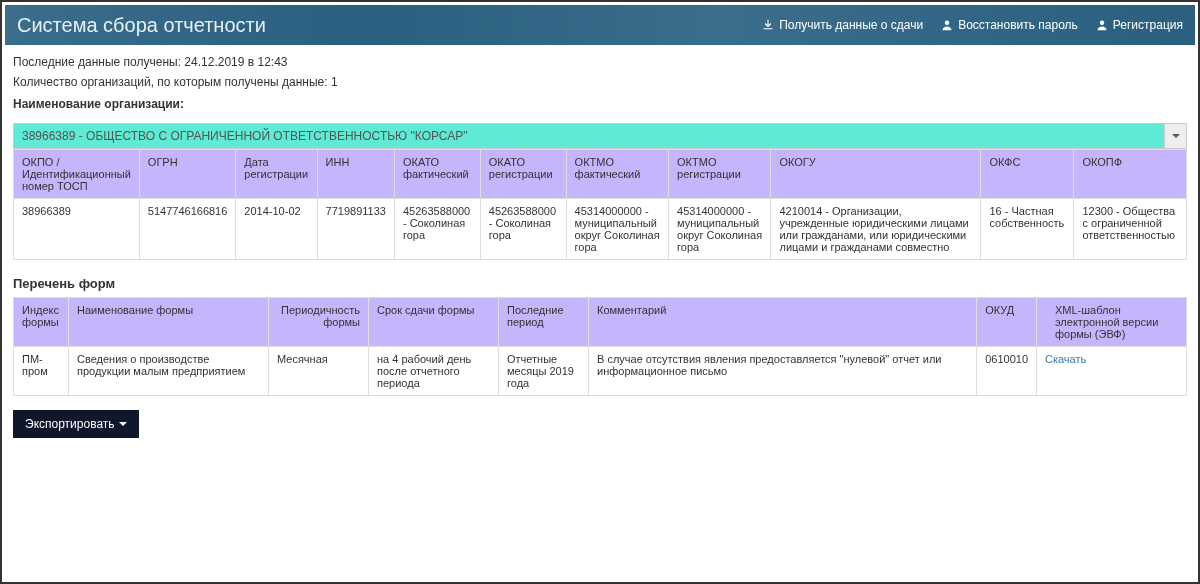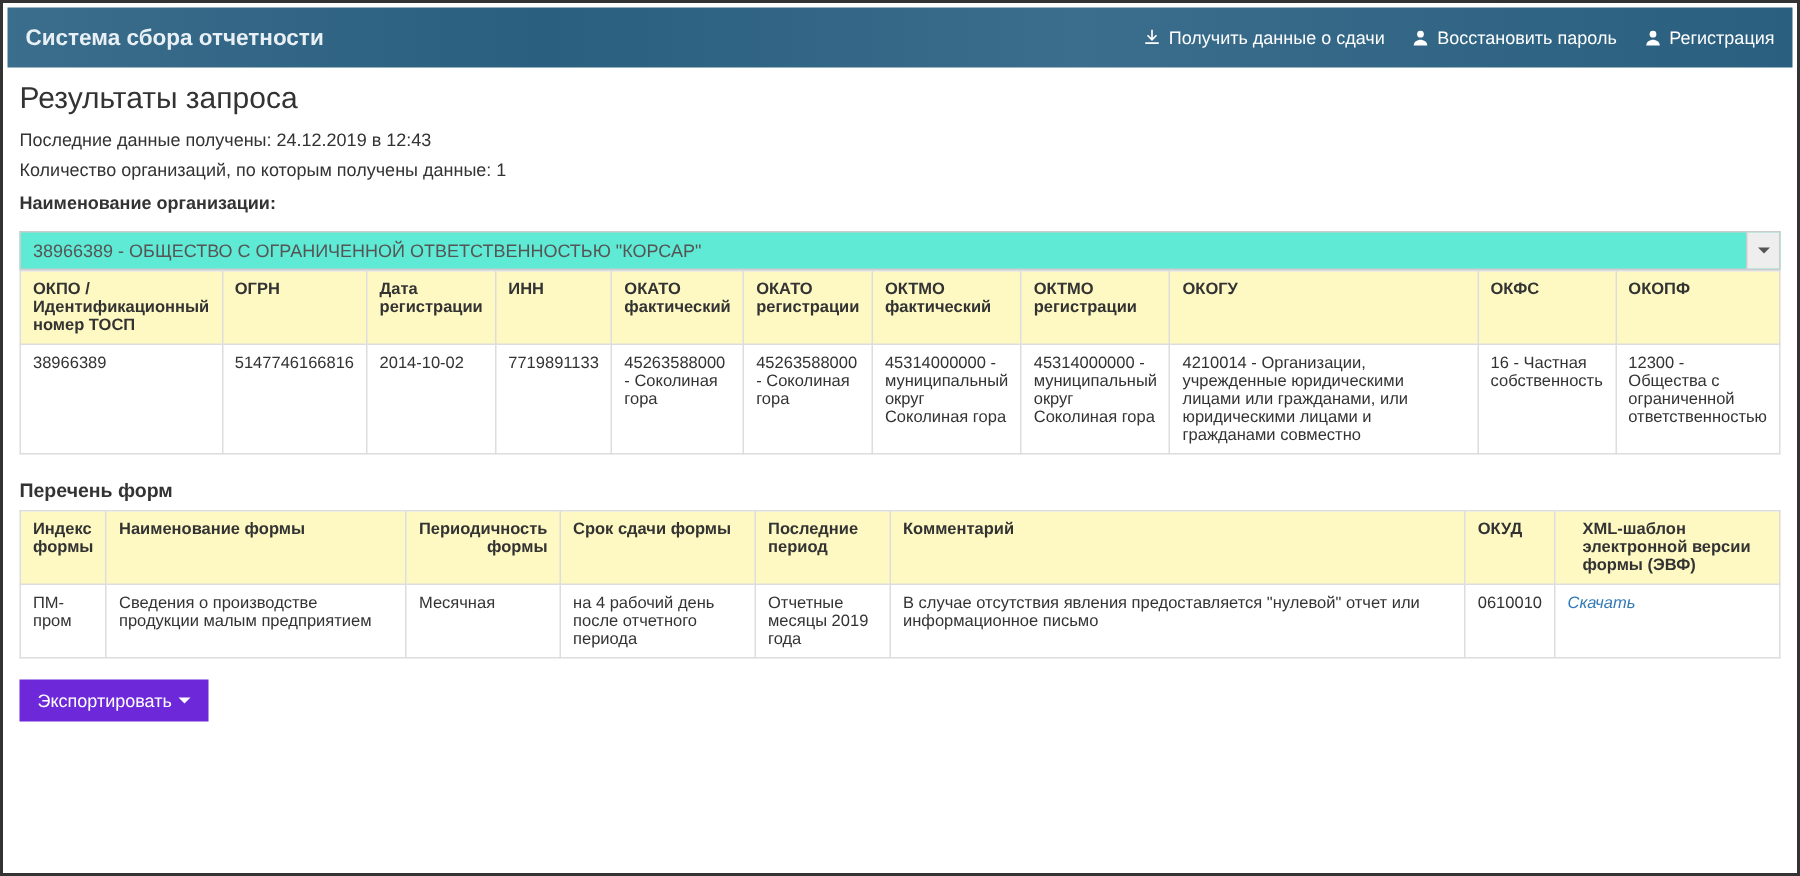--- a/index.html
+++ b/index.html
@@ -16,22 +16,22 @@
     .navbar {
       background: linear-gradient(to right, #3b6d8c 0%, #2a5f7f 30%, #3b6d8c 60%, #2a5f7f 100%);
       color: #fff;
       height: 40px;
       display: flex;
       align-items: center;
       justify-content: space-between;
       padding: 0 12px;
     }
     .navbar-title {
-      font-size: 15px;
-      font-weight: bold;
+      font-size: 20px;
+      font-weight: normal;
       color: #e8f0f5;
     }
     .navbar-right {
       display: flex;
       gap: 18px;
       font-size: 12px;
     }
     .nav-link {
       color: #fff;
       cursor: pointer;
@@ -96,30 +96,29 @@
       border-collapse: collapse;
       font-size: 11px;
     }
     th, td {
       border: 1px solid #ddd;
       padding: 6px 8px;
       text-align: left;
       vertical-align: top;
     }
     th {
-      font-weight: bold;
-      background: #fef9c3;
+      font-weight: normal;
+      background: #c4b5fd;
     }
     .link-text {
       color: #337ab7;
       cursor: pointer;
-      font-style: italic;
     }
     .export-btn {
-      background: #6d28d9;
+      background: #0f172a;
       color: #fff;
       border: none;
       padding: 7px 12px;
       font-size: 12px;
       cursor: pointer;
       margin-top: 14px;
       display: inline-flex;
       align-items: center;
       gap: 4px;
     }
@@ -167,21 +166,20 @@
             <circle cx="8" cy="5" r="3"></circle>
             <path d="M2 15c0-3 3-5 6-5s6 2 6 5"></path>
           </svg>
       </span>
       <span>Регистрация</span>
     </div>
   </div>
 </div>
 
 <div class="content">
-  <h2 class="page-title">Результаты запроса</h2>
   <div class="meta-line">Последние данные получены: 24.12.2019 в 12:43</div>
   <div class="meta-line">Количество организаций, по которым получены данные: 1</div>
 
   <div class="label-line">Наименование организации:</div>
   <div class="org-select">
     <div class="org-select-text">38966389 - ОБЩЕСТВО С ОГРАНИЧЕННОЙ ОТВЕТСТВЕННОСТЬЮ "КОРСАР"</div>
     <div class="org-select-btn">
       <span class="caret-down-dark"></span>
     </div>
   </div>

